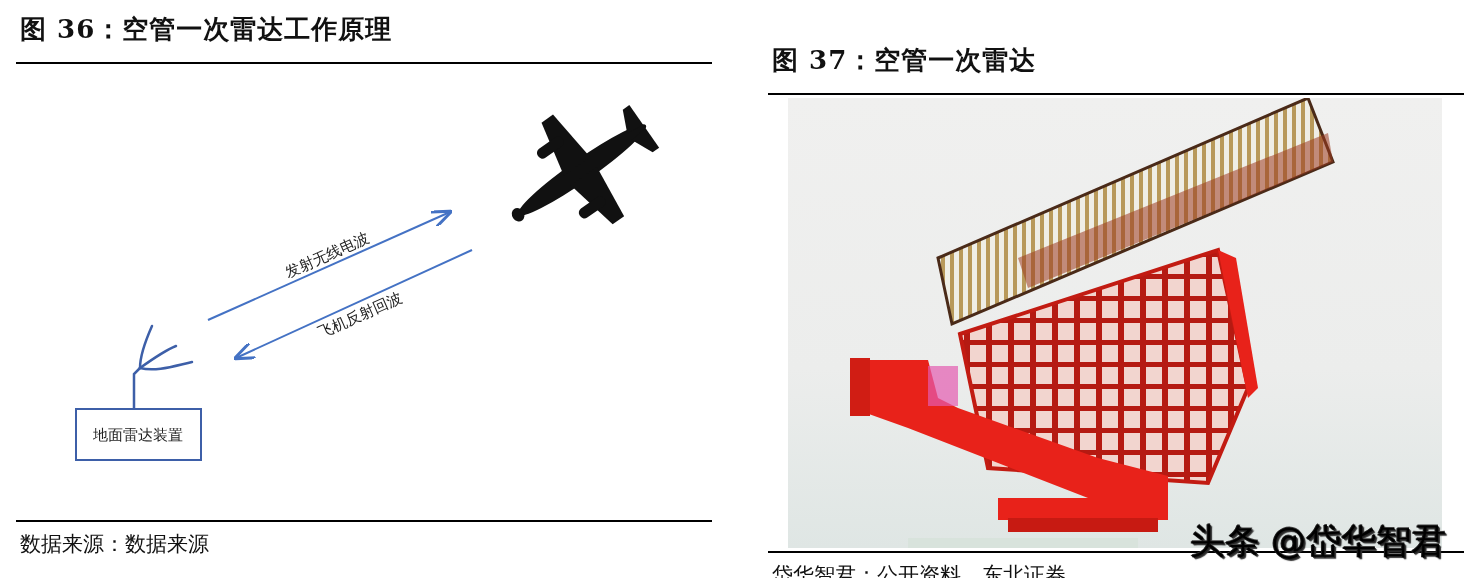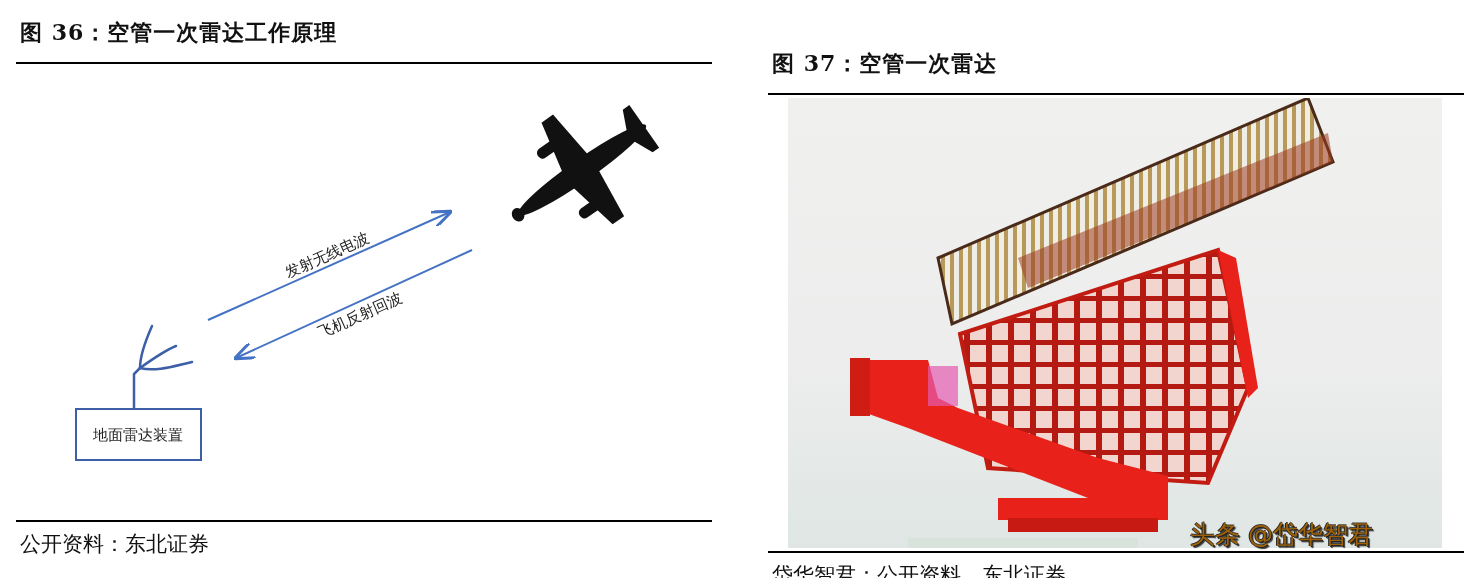--- a/index.html
+++ b/index.html
@@ -1,31 +1,31 @@
 <!DOCTYPE html>
 <html><head>
 <meta charset="utf-8">
 <style>
   html, body { margin: 0; padding: 0; background: #ffffff; }
   body { width: 1481px; height: 578px; position: relative; overflow: hidden;
          font-family: "DejaVu Serif", "Liberation Serif", serif; color: #111; }
   .panel { position: absolute; top: 0; height: 578px; }
   .panel-left { left: 16px; width: 696px; }
   .panel-right { left: 768px; width: 696px; margin-top: 31px; }
-  .fig-title { position: absolute; top: 18px; left: 4px; font-size: 22px; font-weight: bold;
+  .fig-title { position: absolute; top: 12px; left: 4px; font-size: 26px; font-weight: bold;
                letter-spacing: 1px; white-space: nowrap; }
   .rule { position: absolute; left: 0; width: 100%; height: 2px; background: #000; }
   .rule-top { top: 62px; }
   .rule-bottom { top: 520px; }
   .source { position: absolute; top: 530px; left: 4px; font-size: 21px; white-space: nowrap; }
   .diagram { position: absolute; left: 0; top: 66px; width: 696px; height: 452px; }
   .photo { position: absolute; left: 20px; top: 67px; width: 654px; height: 450px;
            background: linear-gradient(180deg, #f0f0ef 0%, #ecedec 60%, #dfe6e4 100%); overflow: hidden; }
   .watermark { position: absolute; left: 1190px; top: 518px; font-family: "DejaVu Sans", sans-serif;
-               font-size: 25px; color: #a16207; white-space: nowrap;
+               font-size: 35px; color: #000000; white-space: nowrap;
                text-shadow: 1px 1px 0 #222, -1px 0 0 #222, 0 -1px 0 #444, 2px 2px 1px #333; }
   .box-label { font-family: "DejaVu Serif", serif; }
 </style>
 </head>
 <body>
 
 <div class="panel panel-left">
   <div class="fig-title">图 36：空管一次雷达工作原理</div>
   <div class="rule rule-top"></div>
 
@@ -70,21 +70,21 @@
       <rect x="-28" y="31" width="30" height="11" rx="5"></rect>
 
       <path d="M58,-4 L68,-26 L76,-26 L76,-2 Z"></path>
       <path d="M58,4 L68,26 L76,26 L76,2 Z"></path>
 
       <ellipse cx="-78" cy="0" rx="6" ry="7"></ellipse>
     </g>
   </svg>
 
   <div class="rule rule-bottom"></div>
-  <div class="source">公开资料：东北证券</div>
+  <div class="source">数据来源：数据来源</div>
 </div>
 
 <div class="panel panel-right">
   <div class="fig-title">图 37：空管一次雷达</div>
   <div class="rule rule-top"></div>
 
   <div class="photo">
     <svg width="654" height="450" viewBox="0 0 654 450">
       <defs>
         <pattern id="slats" width="9" height="10" patternUnits="userSpaceOnUse">

